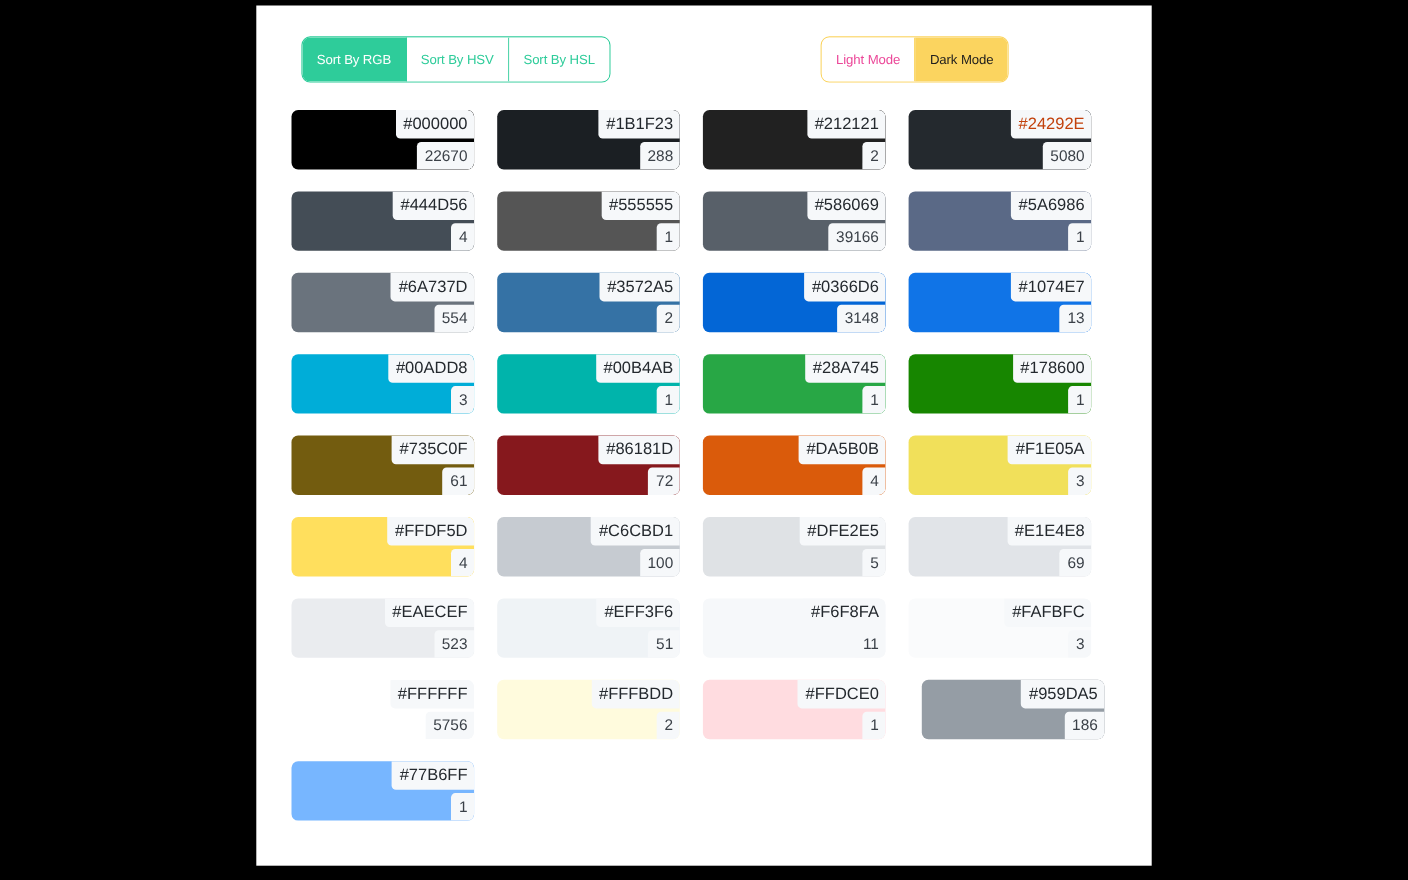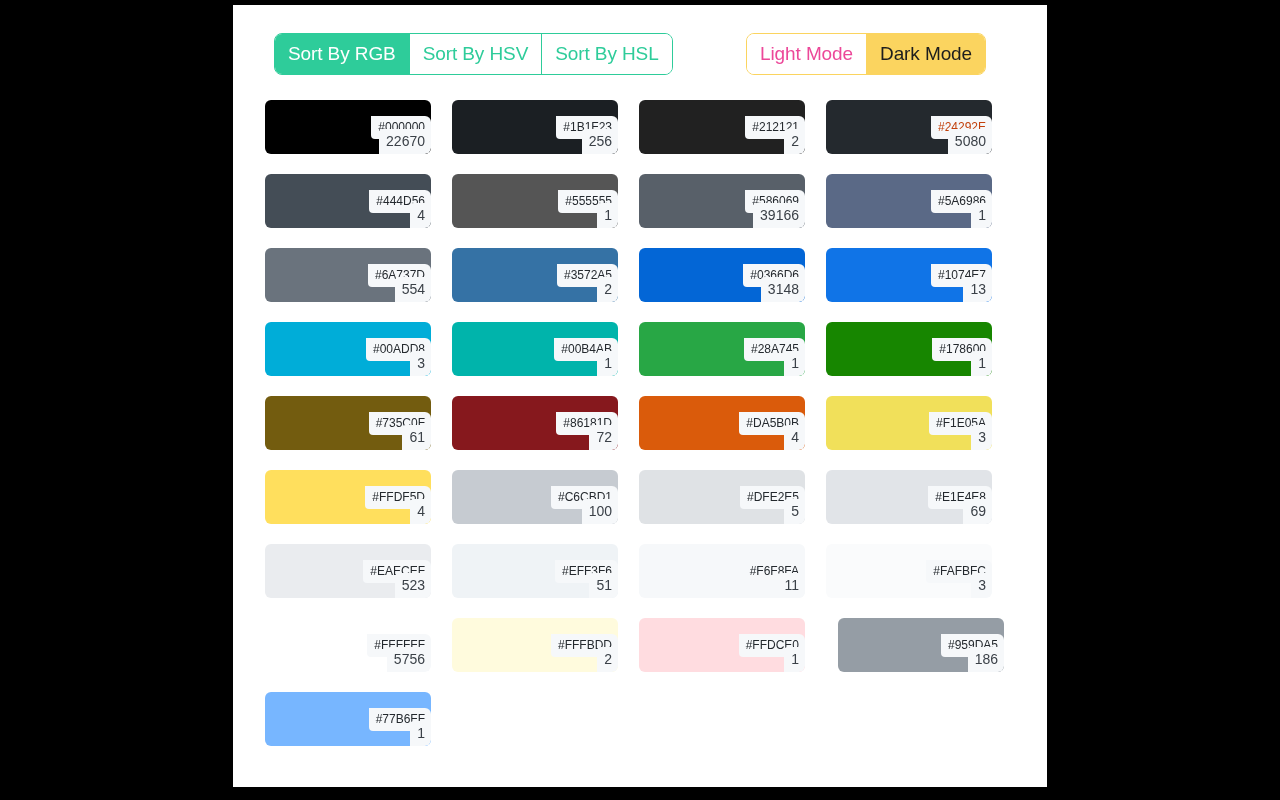--- a/index.html
+++ b/index.html
@@ -38,21 +38,21 @@
   }
   #mode-group {
     left: 513px; top: 28px;
     border: 1.5px solid #fbd45f;
   }
   .seg {
     display: flex;
     align-items: center;
     justify-content: center;
     padding: 0 13px;
-    font-size: 19px;
+    font-size: 12px;
     letter-spacing: -0.1px;
     white-space: nowrap;
     cursor: pointer;
     background: #ffffff;
     user-select: none;
   }
   #sort-group .seg { color: #2ecc9a; border-right: 1.5px solid #2ecc9a; }
   #sort-group .seg:last-child { border-right: none; }
   #sort-group .seg.active { background: #2ecc9a; color: #ffffff; }
 
@@ -83,24 +83,24 @@
     right: 0;
     background: #f6f8fa;
     color: #24292e;
     font-size: 15px;
     line-height: 1;
     padding: 5px 6px 6px 7px;
     text-align: right;
     white-space: nowrap;
   }
   .tag-hex {
-    top: 16px;
+    top: 0;
     border-bottom-left-radius: 4px;
     border-top-right-radius: 6px;
-    font-size: 12px;
+    font-size: 15px;
   }
   .tag-count {
     bottom: 0;
     border-top-left-radius: 4px;
     border-bottom-right-radius: 6px;
     font-size: 14px;
     color: #3b4148;
   }
 </style>
 </head>
@@ -123,21 +123,21 @@
 
   </div>
 
   <div class="grid" id="palette-grid">
       <div class="swatch" style="background: rgb(0, 0, 0);">
         <div class="tag tag-hex" style="background: rgb(246, 248, 250); color: rgb(36, 41, 46);">#000000</div>
         <div class="tag tag-count" style="background: rgb(246, 248, 250);">22670</div>
       </div>
       <div class="swatch" style="background: rgb(27, 31, 35);">
         <div class="tag tag-hex" style="background: rgb(246, 248, 250); color: rgb(36, 41, 46);">#1B1F23</div>
-        <div class="tag tag-count" style="background: rgb(246, 248, 250);">256</div>
+        <div class="tag tag-count" style="background: rgb(246, 248, 250);">288</div>
       </div>
       <div class="swatch" style="background: rgb(33, 33, 33);">
         <div class="tag tag-hex" style="background: rgb(246, 248, 250); color: rgb(36, 41, 46);">#212121</div>
         <div class="tag tag-count" style="background: rgb(246, 248, 250);">2</div>
       </div>
       <div class="swatch" style="background: rgb(36, 41, 46);">
         <div class="tag tag-hex" style="background: rgb(246, 248, 250); color: #c2410c;">#24292E</div>
         <div class="tag tag-count" style="background: rgb(246, 248, 250);">5080</div>
       </div>
       <div class="swatch" style="background: rgb(68, 77, 86);">

